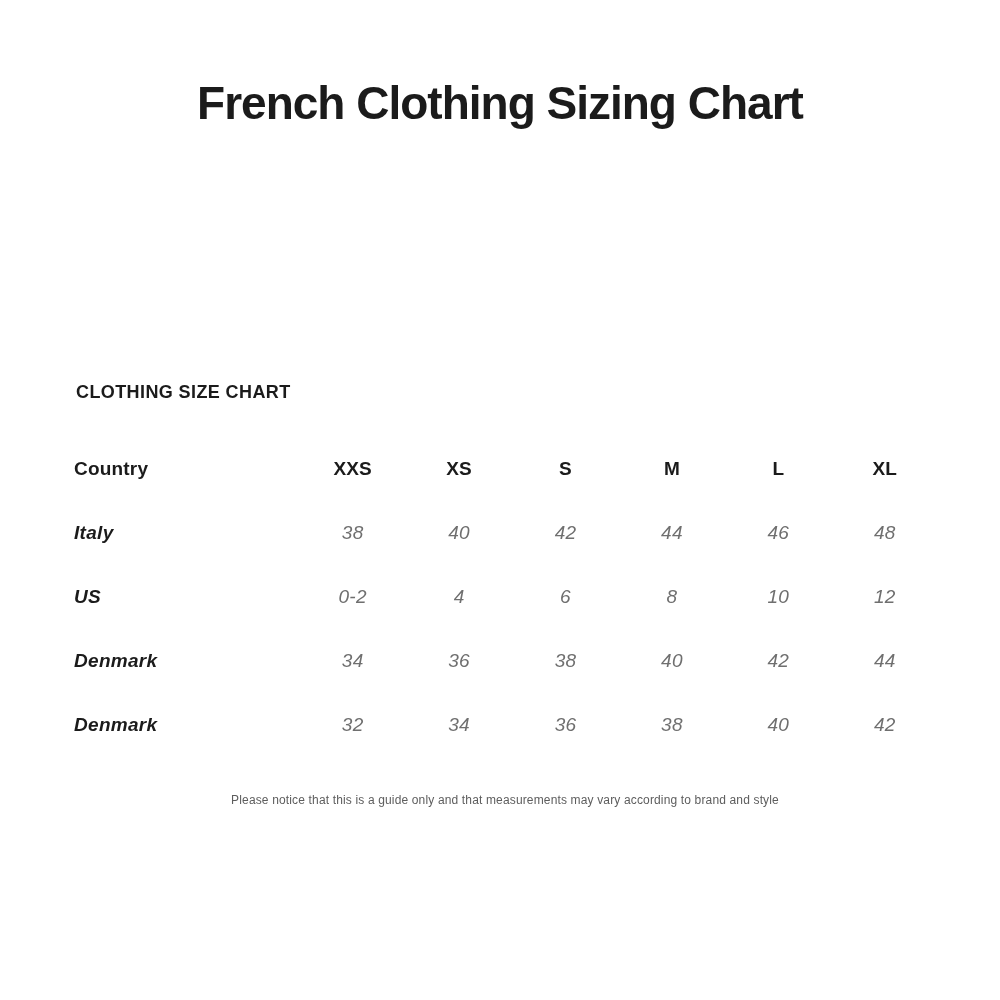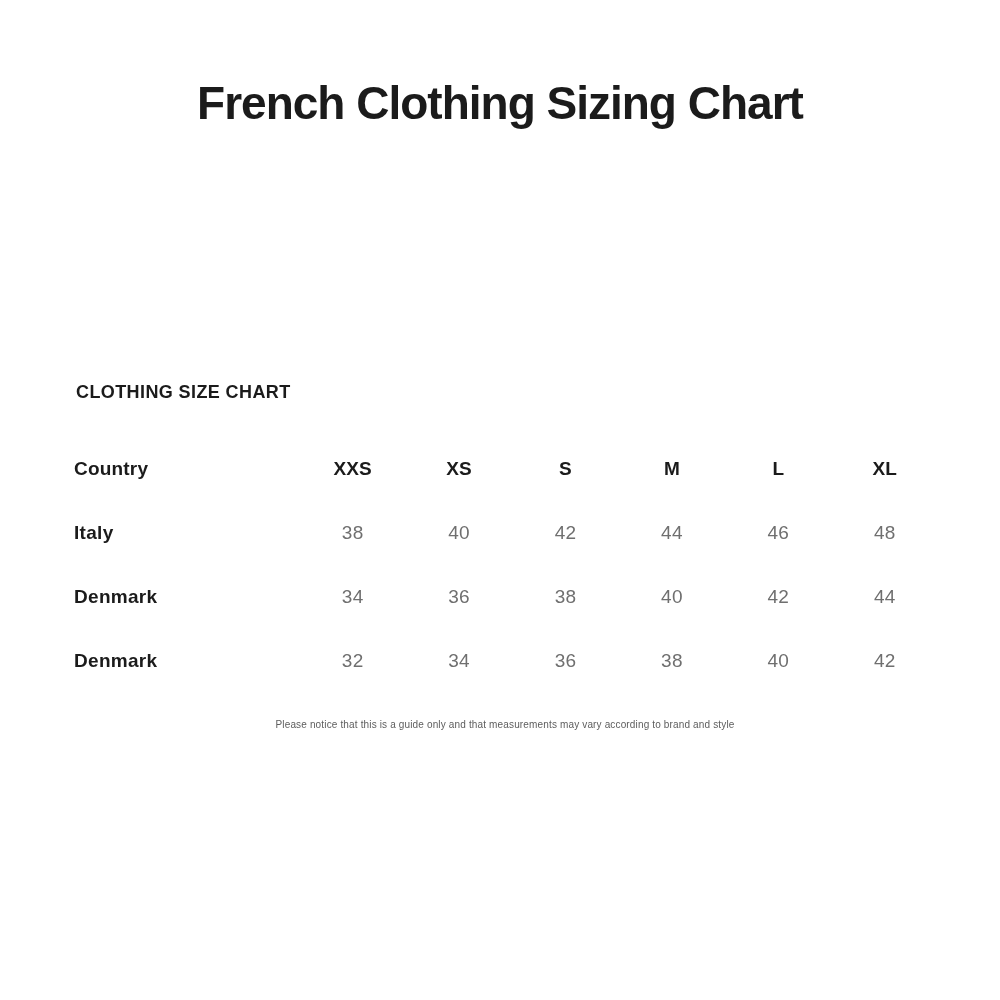--- a/index.html
+++ b/index.html
@@ -72,32 +72,33 @@
     text-align: left;
     padding-left: 12px;
   }
   table.size-chart tbody td {
     height: 64px;
     vertical-align: middle;
     text-align: center;
     font-size: 19px;
     color: #6f6f6f;
     letter-spacing: 0.3px;
+    font-style: italic;
   }
   table.size-chart tbody td.row-label {
     text-align: left;
     padding-left: 12px;
     font-weight: 700;
     color: #1b1b1b;
     font-size: 19px;
   }
   .footnote {
-    margin-top: 26px;
+    margin-top: 36px;
     text-align: center;
-    font-size: 10px;
+    font-size: 12px;
     color: #5d5d5d;
     letter-spacing: 0.15px;
     padding-left: 10px;
   }
 </style>
 </head>
 <body>
 
 <div class="page">
 
@@ -131,20 +132,29 @@
         <tr>
           <td class="row-label">Italy</td>
           <td>38</td>
           <td>40</td>
           <td>42</td>
           <td>44</td>
           <td>46</td>
           <td>48</td>
         </tr>
         <tr>
+          <td class="row-label">US</td>
+          <td>0-2</td>
+          <td>4</td>
+          <td>6</td>
+          <td>8</td>
+          <td>10</td>
+          <td>12</td>
+        </tr>
+        <tr>
           <td class="row-label">Denmark</td>
           <td>34</td>
           <td>36</td>
           <td>38</td>
           <td>40</td>
           <td>42</td>
           <td>44</td>
         </tr>
         <tr>
           <td class="row-label">Denmark</td>

